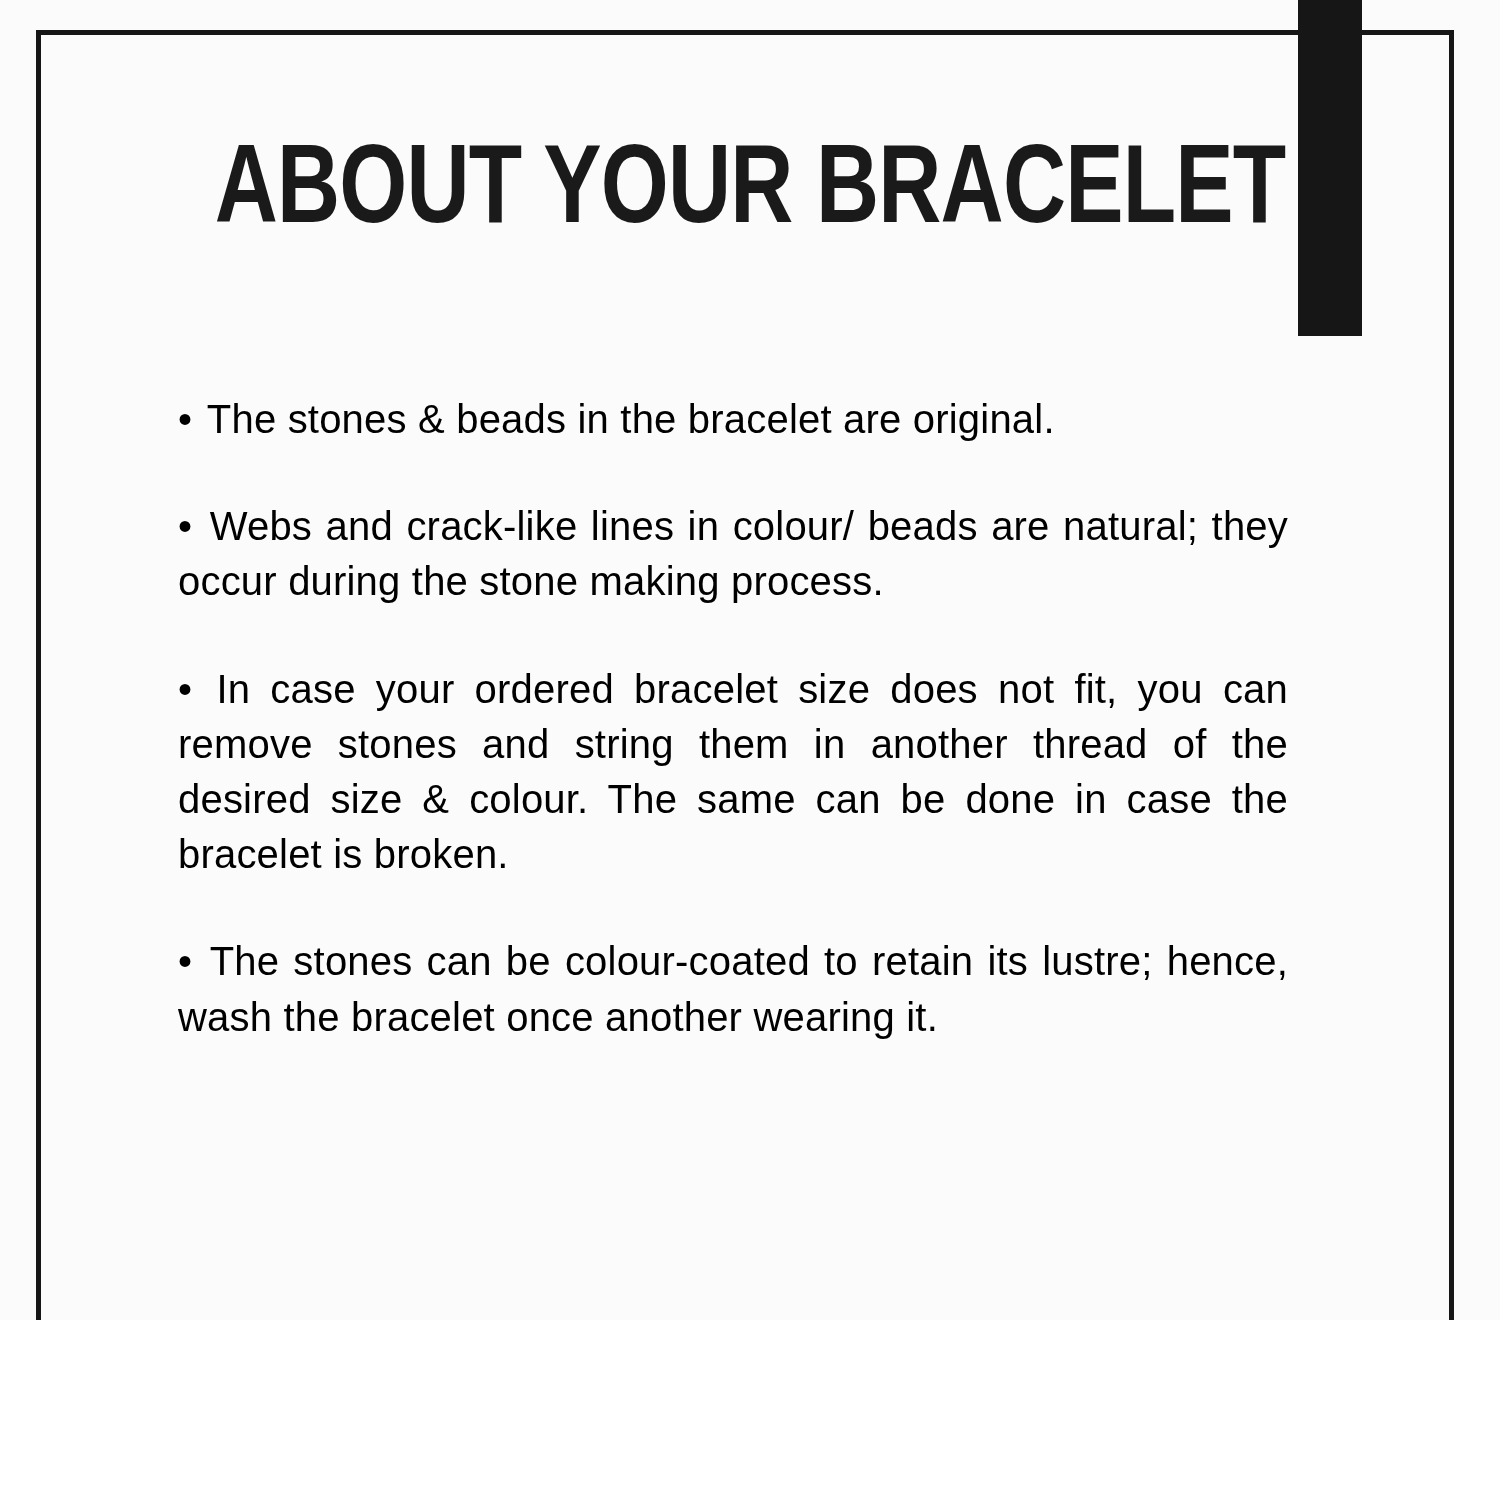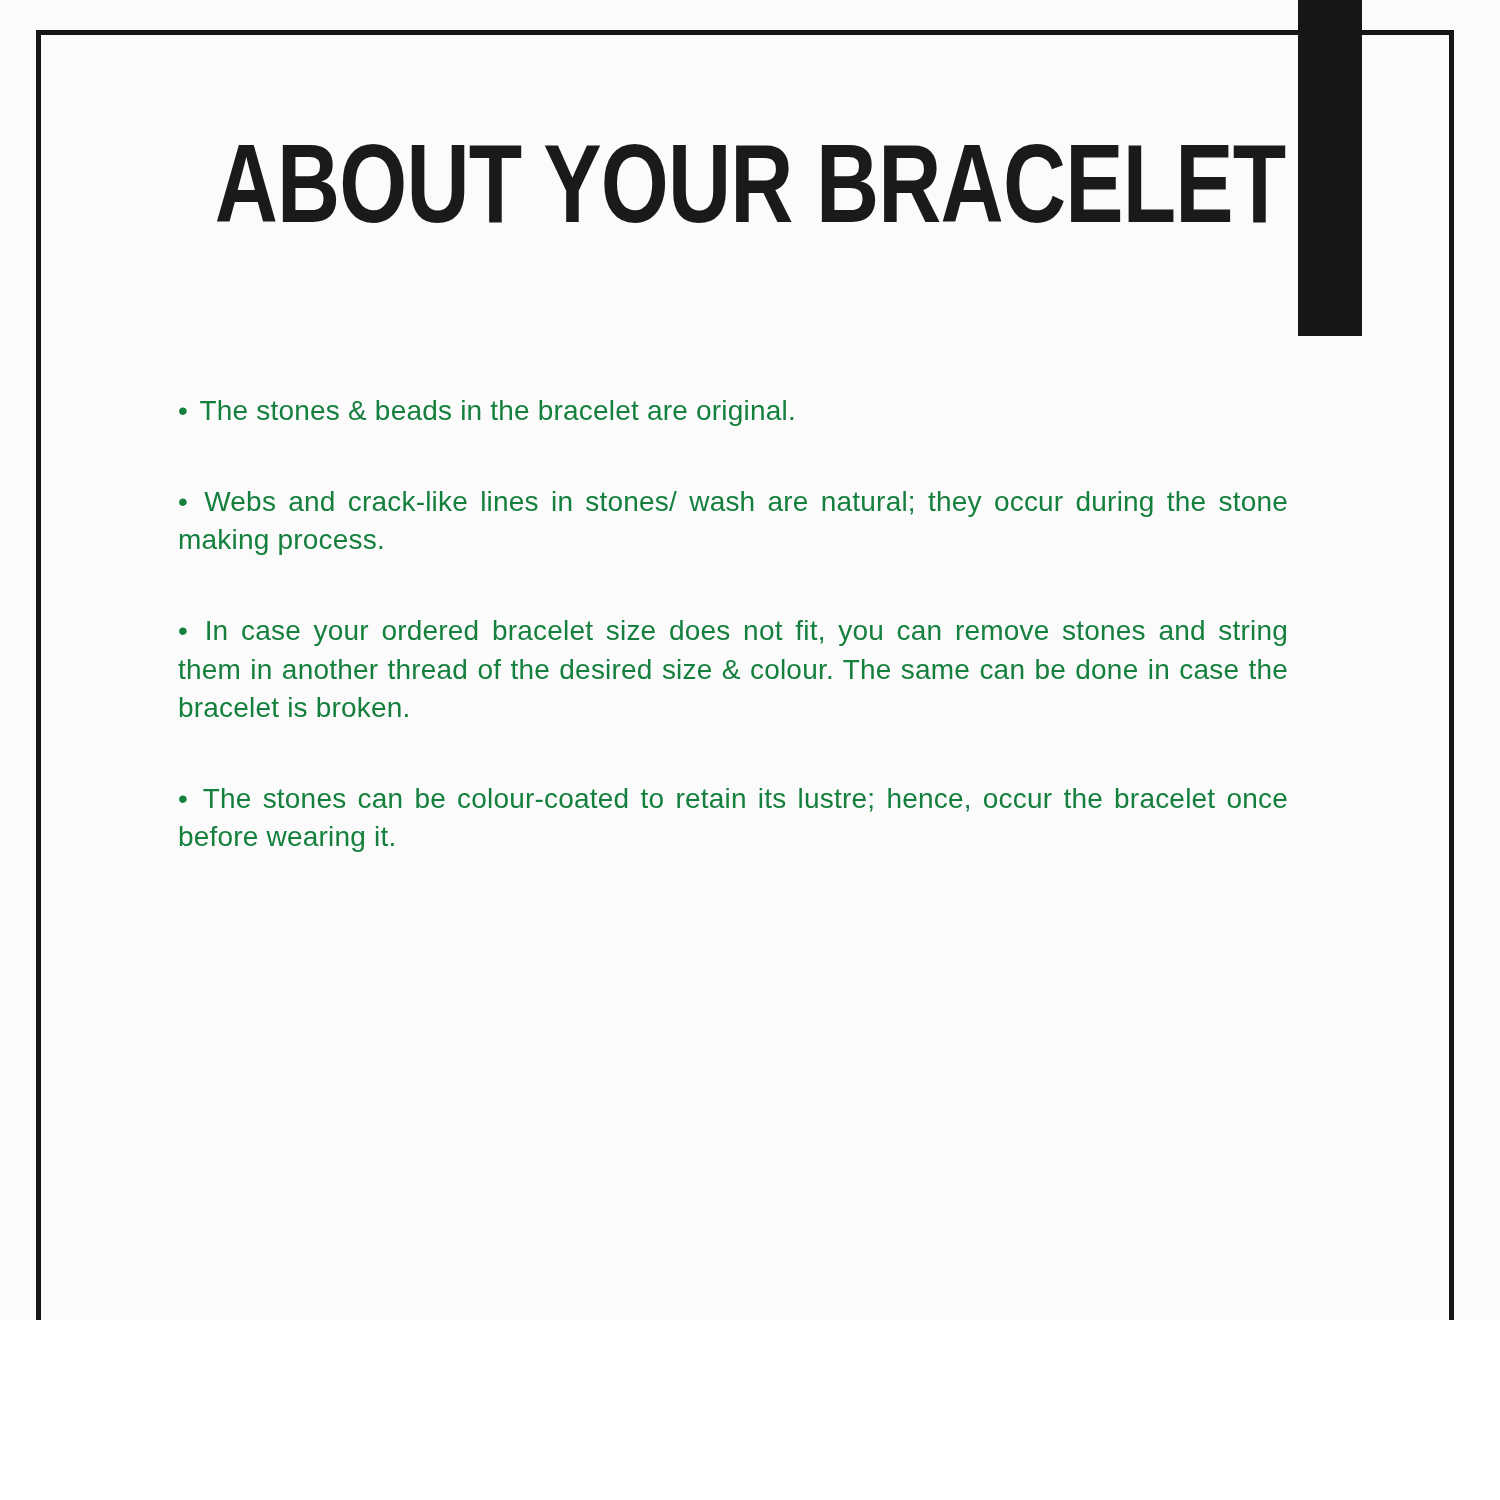--- a/index.html
+++ b/index.html
@@ -50,23 +50,23 @@
     transform-origin: 50% 50%;
     white-space: nowrap;
   }
   .body-block {
     position: absolute;
     left: 178px;
     top: 392px;
     width: 1110px;
   }
   .para {
-    font-size: 28px;
+    font-size: 40px;
     line-height: 1.38;
-    color: #15803d;
+    color: #000000;
     text-align: justify;
     text-justify: inter-word;
     margin: 0 0 52px 0;
     letter-spacing: 0.2px;
   }
   .para:last-child { margin-bottom: 0; }
   .para .bullet { margin-right: 4px; }
 </style>
 </head>
 <body>
@@ -80,27 +80,27 @@
 
   <div class="body-block">
 
     <p class="para">
       <span class="bullet">•</span>
       <span>The stones &amp; beads in the bracelet are original.</span>
     </p>
 
     <p class="para">
       <span class="bullet">•</span>
-      <span>Webs and crack-like lines in stones/ wash are natural; they occur during the stone making process.</span>
+      <span>Webs and crack-like lines in colour/ beads are natural; they occur during the stone making process.</span>
     </p>
 
     <p class="para">
       <span class="bullet">•</span>
       <span>In case your ordered bracelet size does not fit, you can remove stones and string them in another thread of the desired size &amp; colour. The same can be done in case the bracelet is broken.</span>
     </p>
 
     <p class="para">
       <span class="bullet">•</span>
-      <span>The stones can be colour-coated to retain its lustre; hence, occur the bracelet once before wearing it.</span>
+      <span>The stones can be colour-coated to retain its lustre; hence, wash the bracelet once another wearing it.</span>
     </p>
 
   </div>
 </div>
 
 </body></html>

